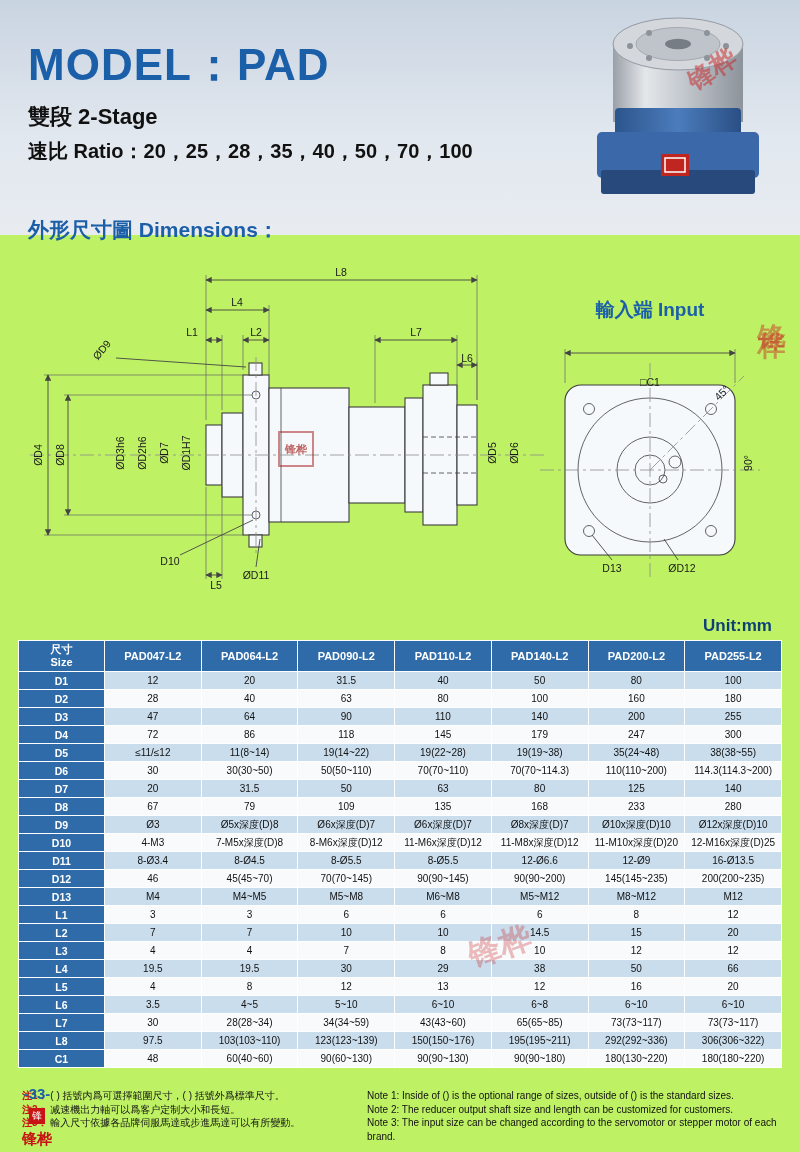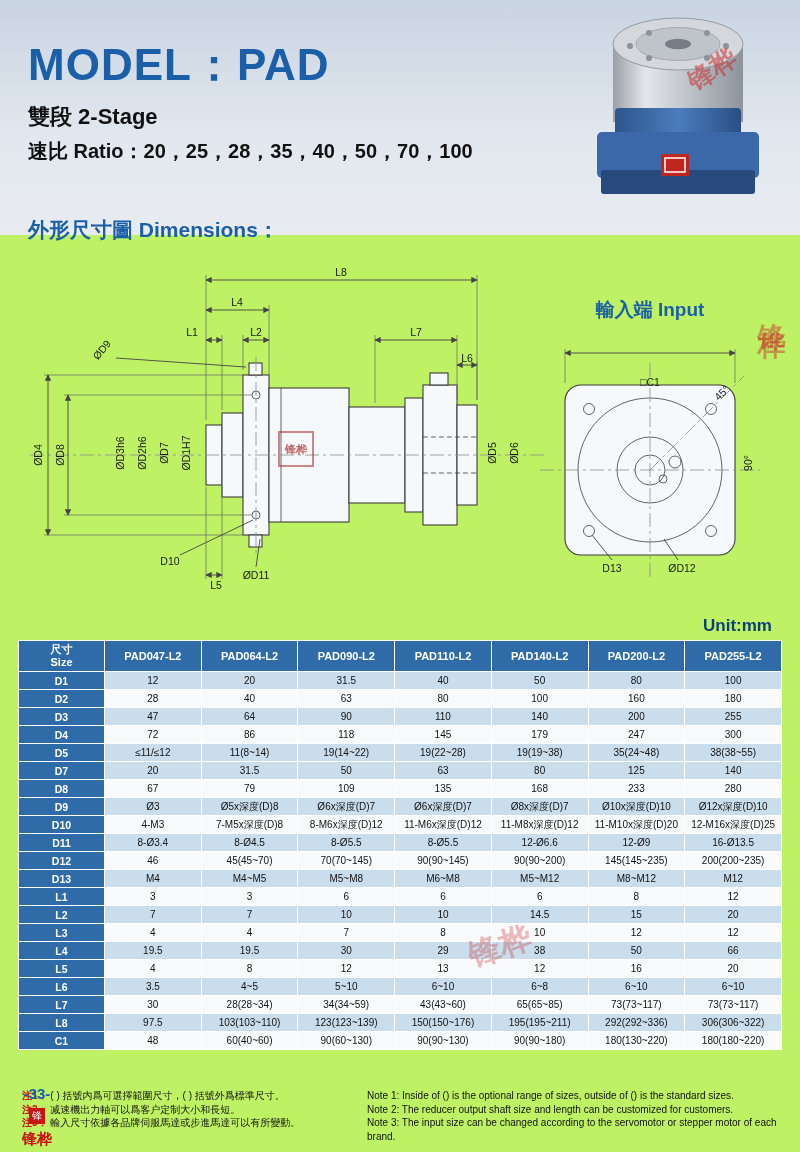--- a/index.html
+++ b/index.html
@@ -298,20 +298,30 @@
           <tr class="row-a">
             <th>D5</th>
             <td>≤11/≤12</td>
             <td>11(8~14)</td>
             <td>19(14~22)</td>
             <td>19(22~28)</td>
             <td>19(19~38)</td>
             <td>35(24~48)</td>
             <td>38(38~55)</td>
           </tr>
+          <tr class="row-b">
+            <th>D6</th>
+            <td>30</td>
+            <td>30(30~50)</td>
+            <td>50(50~110)</td>
+            <td>70(70~110)</td>
+            <td>70(70~114.3)</td>
+            <td>110(110~200)</td>
+            <td>114.3(114.3~200)</td>
+          </tr>
           <tr class="row-a">
             <th>D7</th>
             <td>20</td>
             <td>31.5</td>
             <td>50</td>
             <td>63</td>
             <td>80</td>
             <td>125</td>
             <td>140</td>
           </tr>

